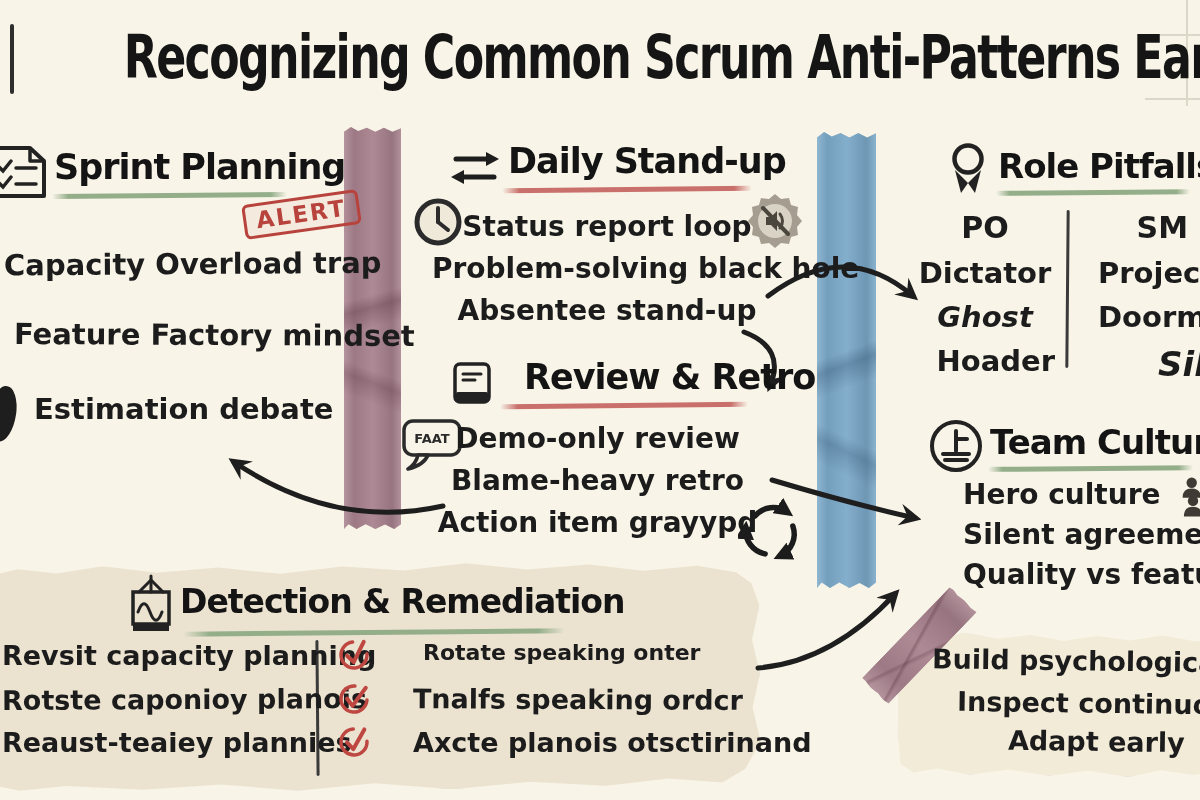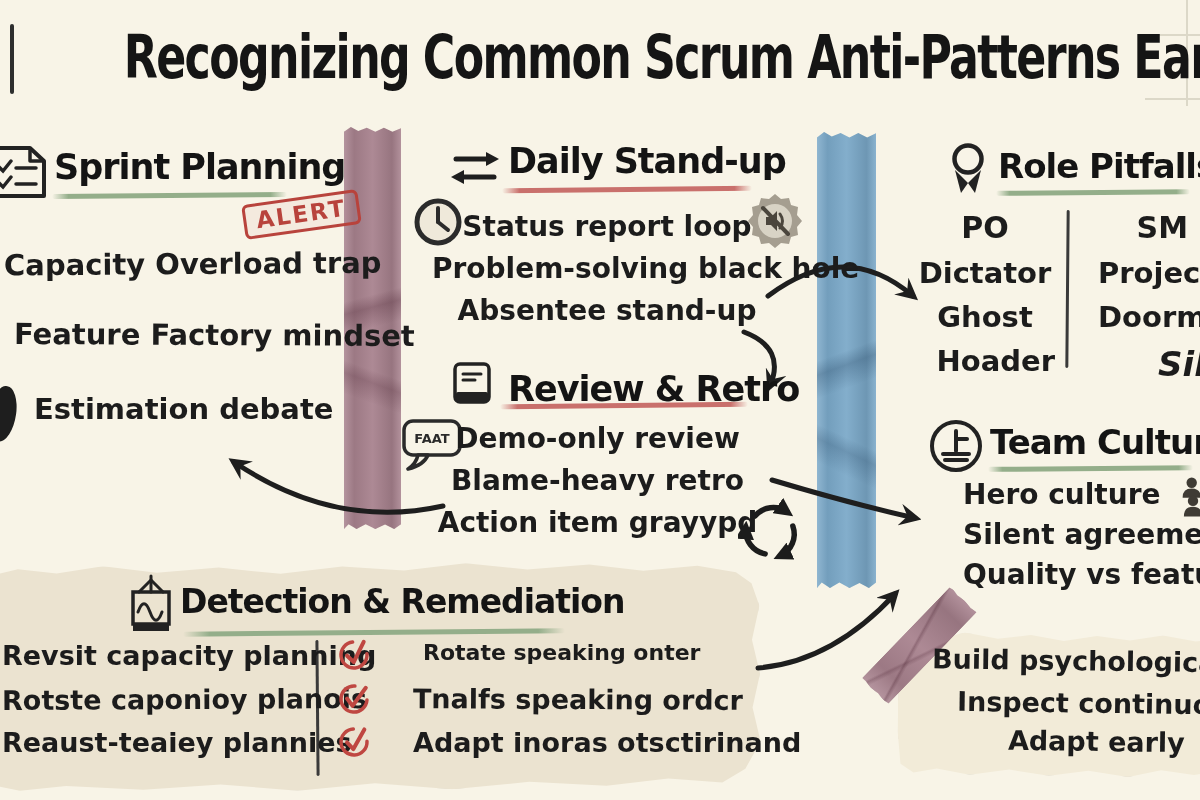--- a/index.html
+++ b/index.html
@@ -146,21 +146,21 @@
     <path d="M33,21 Q38,28 33,35" fill="none" stroke="#4b463d" stroke-width="3" stroke-linecap="round"></path>
     <path d="M16,15 L41,41" stroke="#4b463d" stroke-width="4" stroke-linecap="round"></path>
   </svg>
 
   <svg class="abs" style="left:450px;top:360px;" width="44" height="46" viewBox="0 0 44 46">
     <rect x="5" y="4" width="34" height="38" rx="5" fill="none" stroke="#222" stroke-width="3.5"></rect>
     <path d="M13,14 H31" stroke="#222" stroke-width="3" stroke-linecap="round"></path>
     <path d="M13,20 H25" stroke="#222" stroke-width="3" stroke-linecap="round"></path>
     <rect x="6" y="32" width="32" height="9" rx="2" fill="#222"></rect>
   </svg>
-  <div class="heading" style="left:508px;top:357px;margin-top:12px;">Review &amp; Retro</div>
+  <div class="heading" style="left:524px;top:357px;">Review &amp; Retro</div>
   <div class="underline u-red" style="left:500px;top:403px;width:248px;"></div>
   <svg class="abs" style="left:398px;top:413px;" width="70" height="58" viewBox="0 0 70 58">
     <rect x="6" y="8" width="56" height="34" rx="9" fill="#f8f4e7" stroke="#2a2a2a" stroke-width="3.5"></rect>
     <path d="M20,42 Q18,51 10,56 Q26,52 30,42 Z" fill="#f8f4e7" stroke="#2a2a2a" stroke-width="3.5" stroke-linejoin="round"></path>
     <text x="34" y="30" text-anchor="middle" font-size="13" font-weight="bold" fill="#2a2a2a">FAAT</text>
   </svg>
   <div class="center-col" style="left:425px;top:418px;width:345px;">
     <div class="line">Demo-only review</div>
     <div class="line">Blame-heavy retro</div>
     <div class="line">Action item grayypd</div>
@@ -185,21 +185,21 @@
   <svg class="abs" style="left:942px;top:140px;" width="52" height="58" viewBox="0 0 52 58">
     <circle cx="26" cy="19" r="13.5" fill="none" stroke="#222" stroke-width="4.5"></circle>
     <polygon points="13,30 19,53 26,43" fill="#222"></polygon>
     <polygon points="39,30 33,53 26,43" fill="#222"></polygon>
   </svg>
   <div class="heading" style="left:998px;top:146px;font-size:34px;">Role Pitfalls</div>
   <div class="underline u-green" style="left:996px;top:190px;width:194px;"></div>
   <div class="vdivider" style="left:1066px;top:210px;height:158px;transform:rotate(0.5deg);"></div>
   <div class="item" style="left:935px;top:210px;width:100px;text-align:center;font-size:30px;">PO</div>
   <div class="item" style="left:915px;top:256px;width:140px;text-align:center;font-size:29px;">Dictator</div>
-  <div class="item" style="left:915px;top:300px;width:140px;text-align:center;font-size:29px;">Ghost</div>
+  <div class="item" style="left:915px;top:300px;width:140px;text-align:center;font-size:29px;font-style:italic;">Ghost</div>
   <div class="item" style="left:915px;top:344px;width:140px;text-align:right;font-size:29px;">Hoader</div>
   <div class="item" style="left:1108px;top:210px;width:80px;text-align:right;font-size:30px;">SM</div>
   <div class="item" style="left:1098px;top:256px;font-size:29px;">Project Man</div>
   <div class="item" style="left:1098px;top:300px;font-size:29px;">Doorman</div>
   <div class="item" style="left:1158px;top:344px;font-size:34px;font-style:italic;">Silent</div>
 
   <svg class="abs" style="left:928px;top:418px;" width="56" height="56" viewBox="0 0 56 56">
     <circle cx="28" cy="28" r="24" fill="none" stroke="#222" stroke-width="4"></circle>
     <path d="M28,13 V33" stroke="#222" stroke-width="4" stroke-linecap="round"></path>
     <path d="M29,21 H39" stroke="#222" stroke-width="4" stroke-linecap="round"></path>
@@ -238,19 +238,19 @@
   <svg class="check" style="left:337px;top:682px;transform:rotate(4deg);" viewBox="0 0 34 34">
     <path d="M17,4 A13,13 0 1 0 30,17" fill="none" stroke="#bf4741" stroke-width="3.5" stroke-linecap="round"></path>
     <path d="M10,17 L16,24 L28,5" fill="none" stroke="#bf4741" stroke-width="4" stroke-linecap="round" stroke-linejoin="round"></path>
   </svg>
   <svg class="check" style="left:337px;top:725px;transform:rotate(-3deg);" viewBox="0 0 34 34">
     <path d="M17,4 A13,13 0 1 0 30,17" fill="none" stroke="#bf4741" stroke-width="3.5" stroke-linecap="round"></path>
     <path d="M10,17 L16,24 L28,5" fill="none" stroke="#bf4741" stroke-width="4" stroke-linecap="round" stroke-linejoin="round"></path>
   </svg>
   <div class="item" style="left:423px;top:640px;font-size:22px;">Rotate speaking onter</div>
   <div class="item" style="left:413px;top:684px;font-size:27px;transform:rotate(0.3deg);">Tnalfs speaking ordcr</div>
-  <div class="item" style="left:413px;top:727px;font-size:27px;">Adapt inoras otsctirinand</div>
+  <div class="item" style="left:413px;top:727px;font-size:27px;">Axcte planois otsctirinand</div>
 
   <div class="item" style="left:932px;top:646px;font-size:27px;transform:rotate(0.8deg);">Build psychological safety</div>
   <div class="item" style="left:957px;top:688px;font-size:27px;transform:rotate(0.8deg);">Inspect continuously</div>
   <div class="item" style="left:1008px;top:726px;font-size:27px;transform:rotate(0.8deg);">Adapt early</div>
 
 </div>
 
 </body></html>

